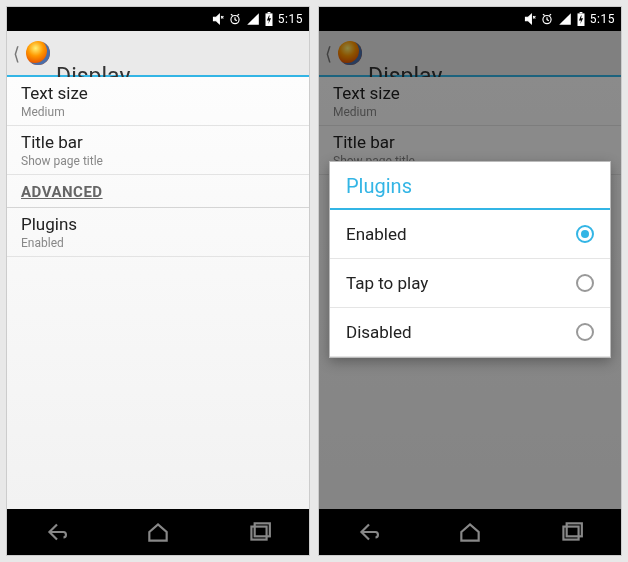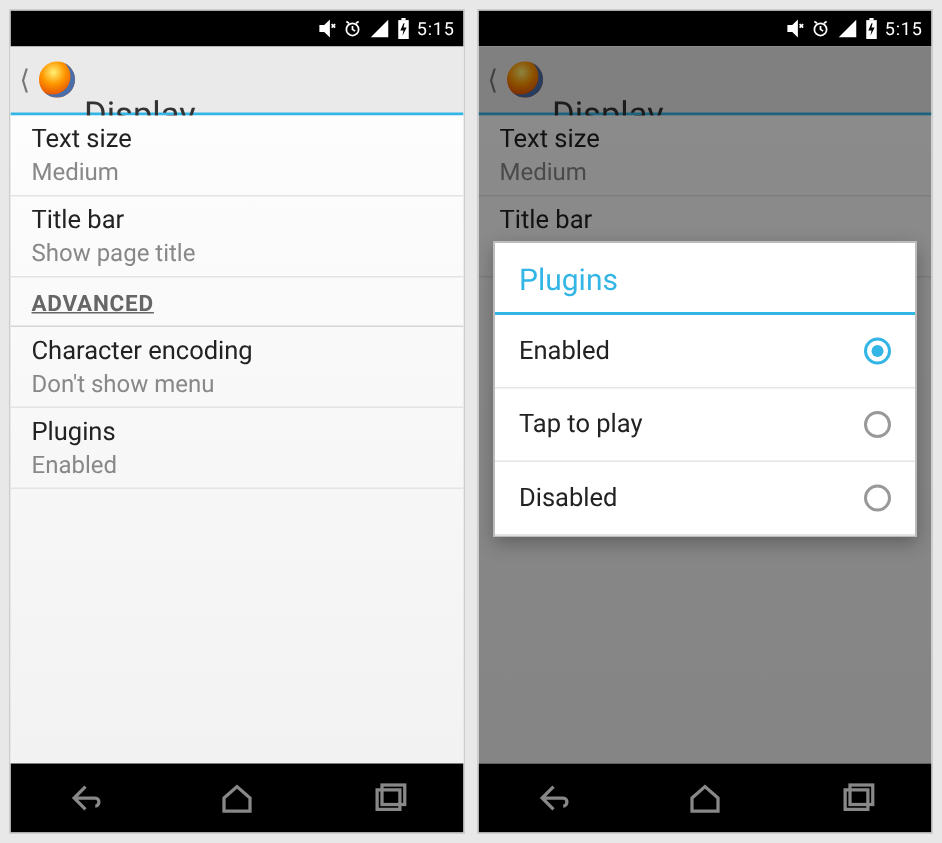--- a/index.html
+++ b/index.html
@@ -33,21 +33,21 @@
   .header .title { font-size: 23px; color: #333; margin-top: 46px; }
   .content {
     flex: 1; background: #fdfdfd;
     background: linear-gradient(#fdfdfd 0%, #f2f2f2 100%);
   }
   .row {
     padding: 6px 14px;
     border-bottom: 1px solid #e3e3e3;
   }
   .row .t { font-size: 17px; color: #222; }
-  .row .s { font-size: 16px; color: #888; margin-top: 2px; }
+  .row .s { font-size: 12px; color: #888; margin-top: 2px; }
   .section {
     padding: 8px 14px 6px;
     font-size: 15px; font-weight: bold; color: #666;
     border-bottom: 1px solid #d5d5d5;
     letter-spacing: 0.5px;
     text-decoration: underline;
   }
   .navbar {
     height: 46px; background: #000;
     display: flex; align-items: center; justify-content: space-around;
@@ -123,24 +123,20 @@
     <div class="row">
       <div class="t">Text size</div>
       <div class="s">Medium</div>
     </div>
     <div class="row">
       <div class="t">Title bar</div>
       <div class="s">Show page title</div>
     </div>
     <div class="section">ADVANCED</div>
     <div class="row">
-      <div class="t">Character encoding</div>
-      <div class="s">Don't show menu</div>
-    </div>
-    <div class="row">
       <div class="t">Plugins</div>
       <div class="s">Enabled</div>
     </div>
   </div>
 
   <div class="navbar">
     <svg width="26" height="26" viewBox="0 0 24 24">
         <path fill="none" stroke="#888" stroke-width="2" d="M12 5l-7 7 7 7M5 12h13c3 0 3 5 0 5"></path>
       </svg>
     <svg width="26" height="26" viewBox="0 0 24 24">

